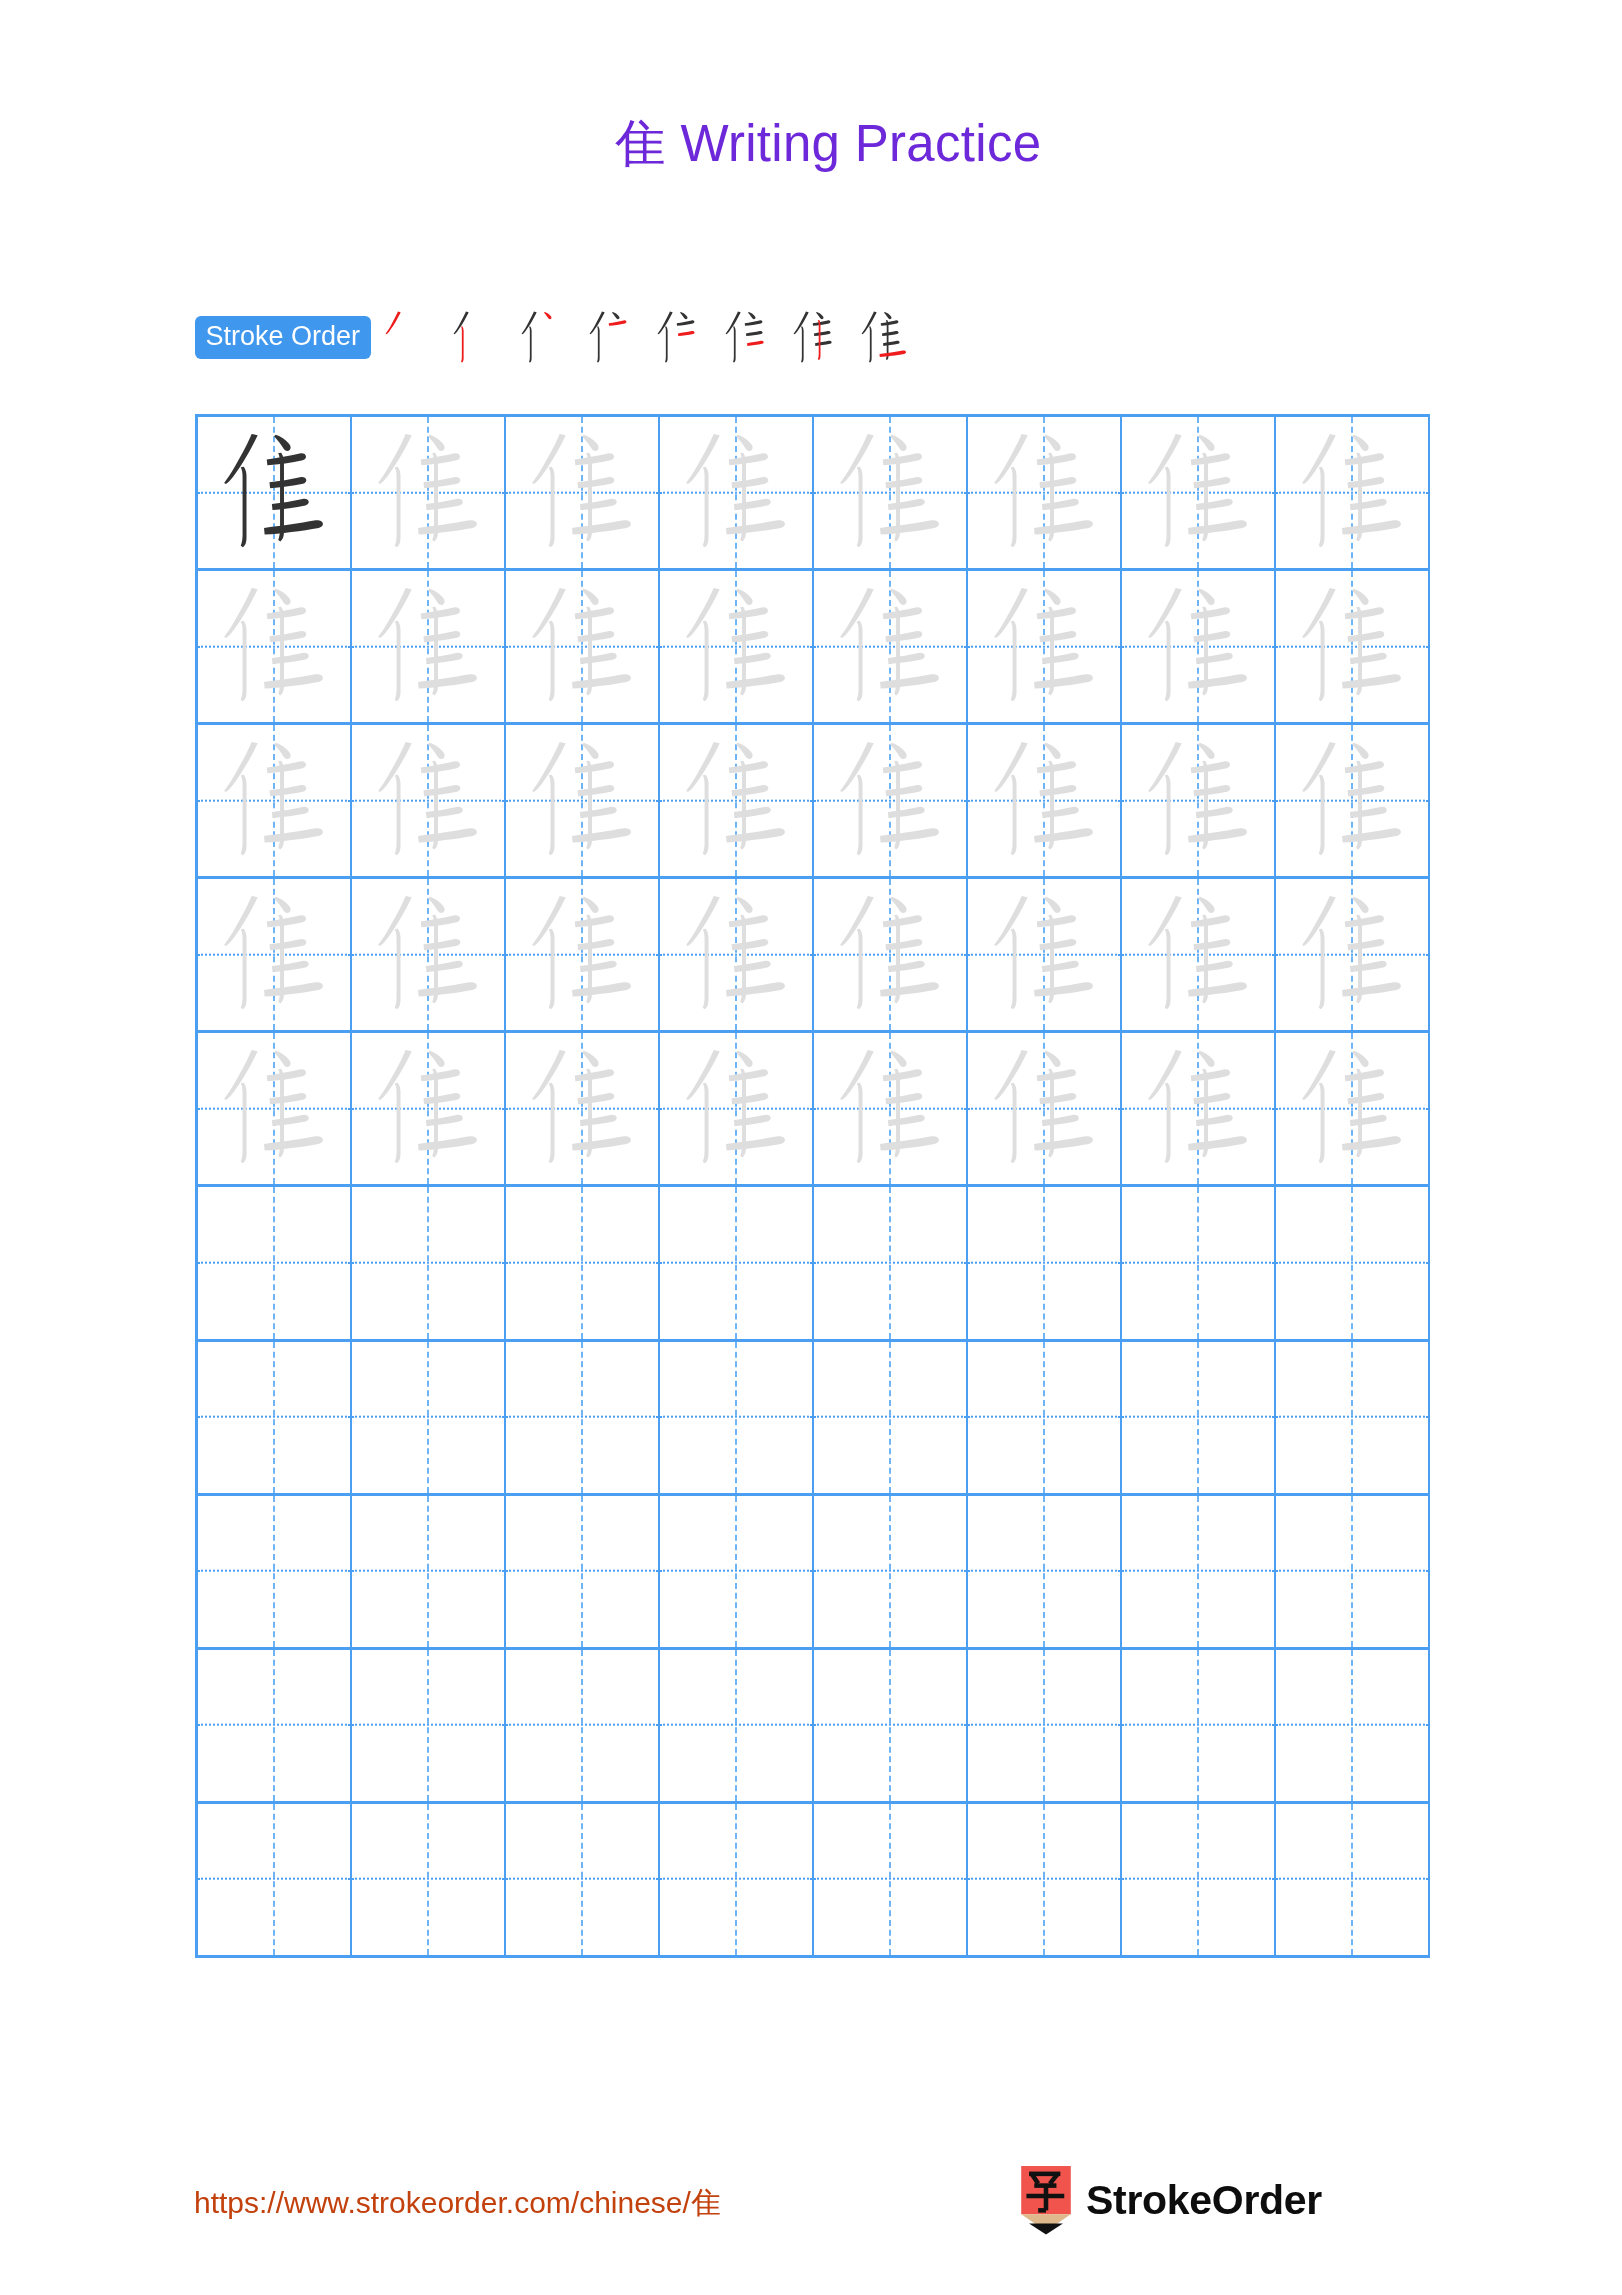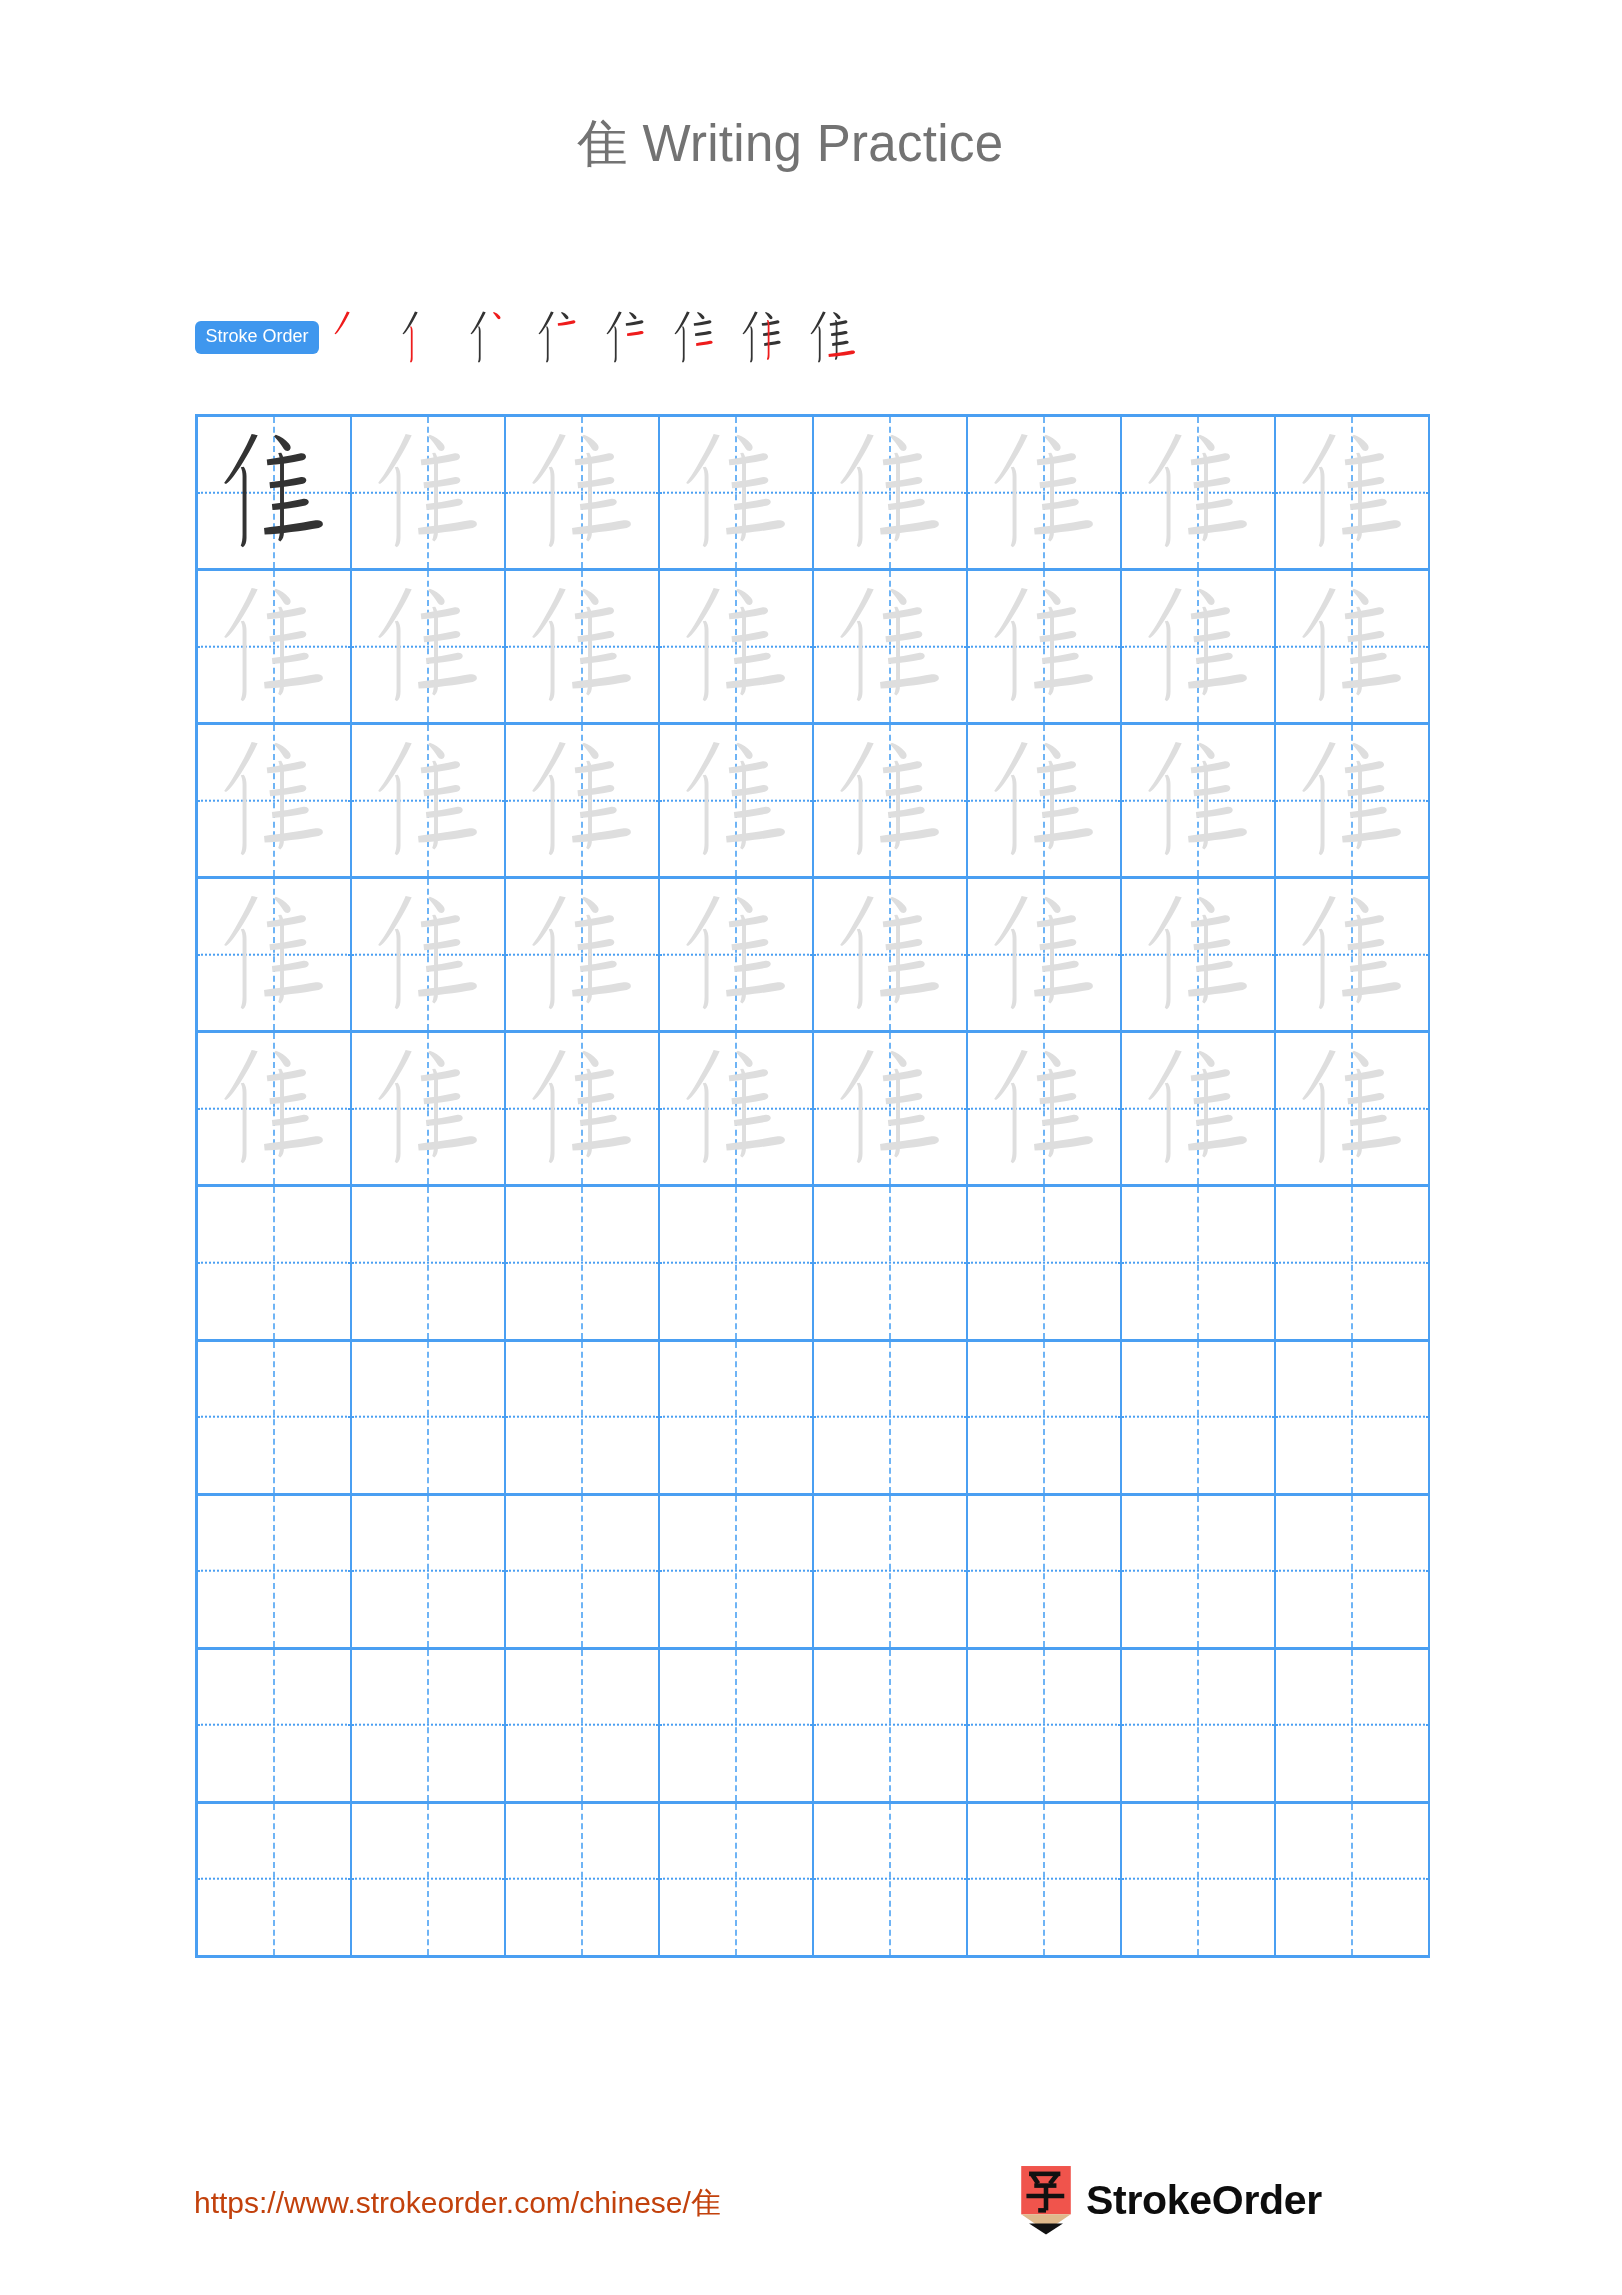--- a/index.html
+++ b/index.html
@@ -17,41 +17,42 @@
 
   
   .page-title {
     position: absolute;
     top: 110px;
     left: 0;
     width: 1580px;
     text-align: center;
     font-size: 51px;
     font-weight: 400;
-    color: #737373;
+    color: #6d28d9;
     letter-spacing: 0.3px;
     white-space: nowrap;
+    padding-left: 38px;
   }
   .page-title .title-char {
     font-family: "DejaVu Sans", sans-serif;
   }
 
   
   .stroke-order-row {
     position: absolute;
     top: 306px;
     left: 195px;
     display: flex;
     align-items: center;
     height: 63px;
   }
   .stroke-order-badge {
     background: #3f97ee;
     color: #ffffff;
-    font-size: 18px;
+    font-size: 27px;
     font-weight: 400;
     border-radius: 5.9px;
     padding: 6.5px 10.5px 9.2px 10.5px;
     line-height: 1;
     white-space: nowrap;
     margin-right: 3.9px;
   }
   .stroke-steps {
     display: flex;
     align-items: center;

